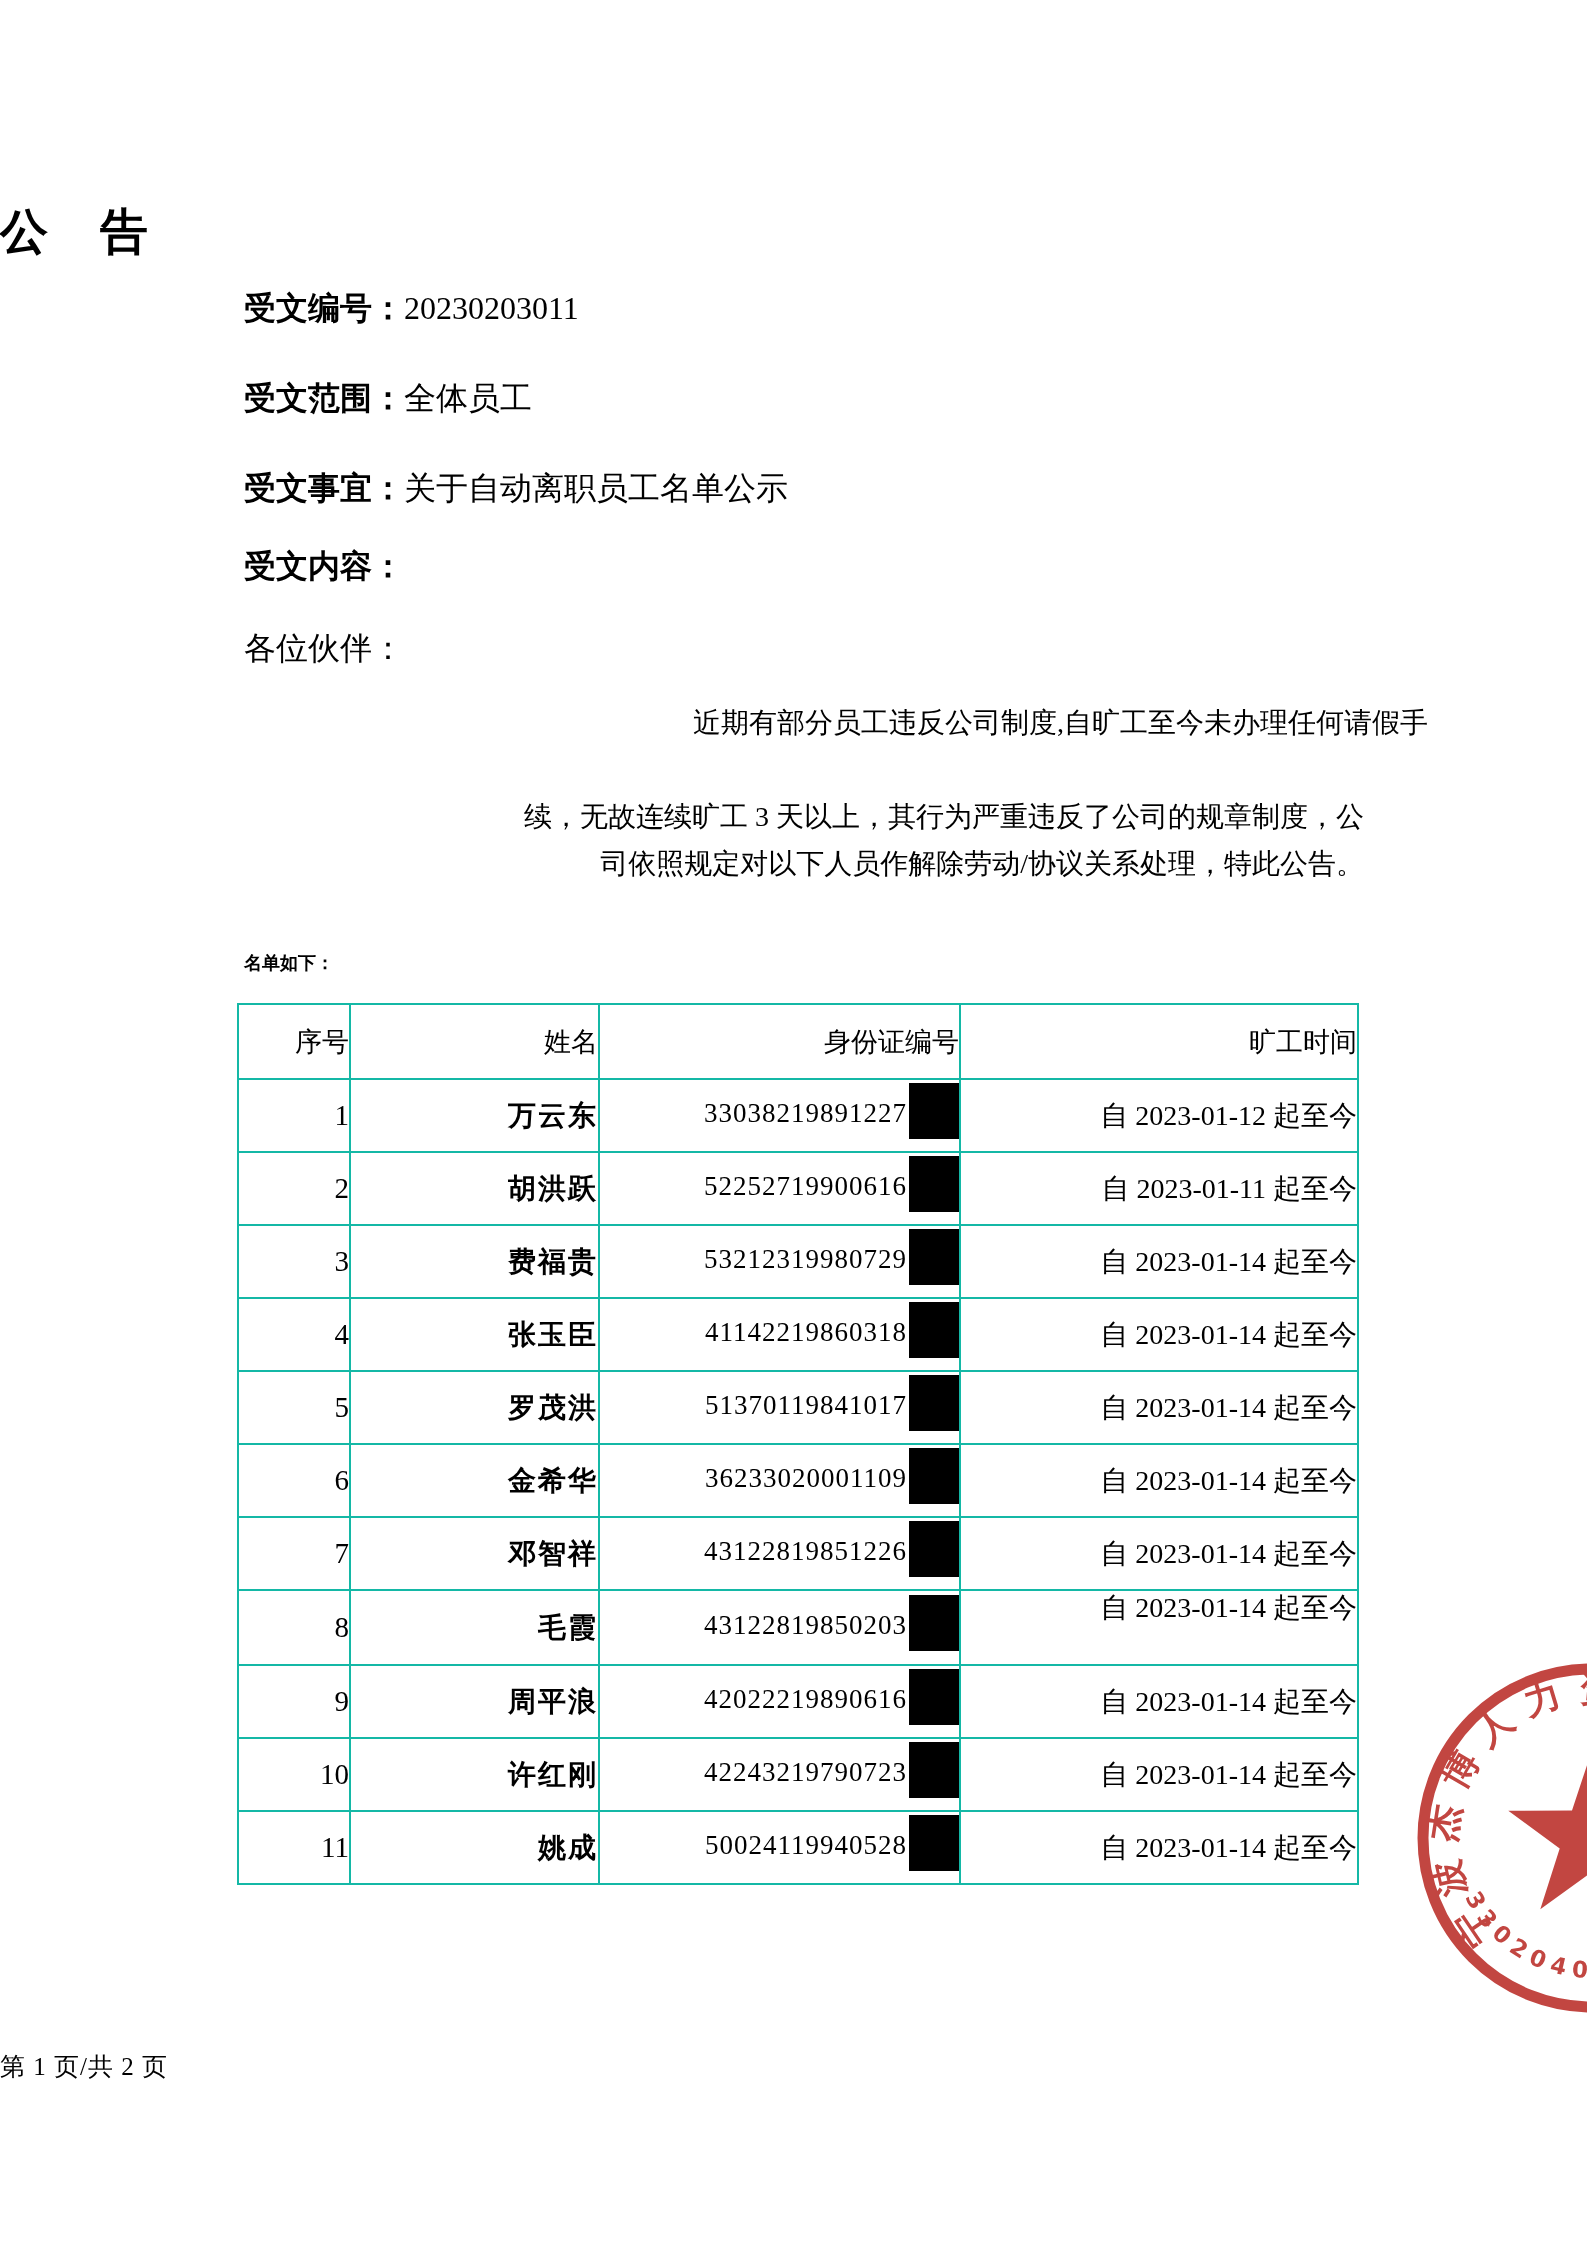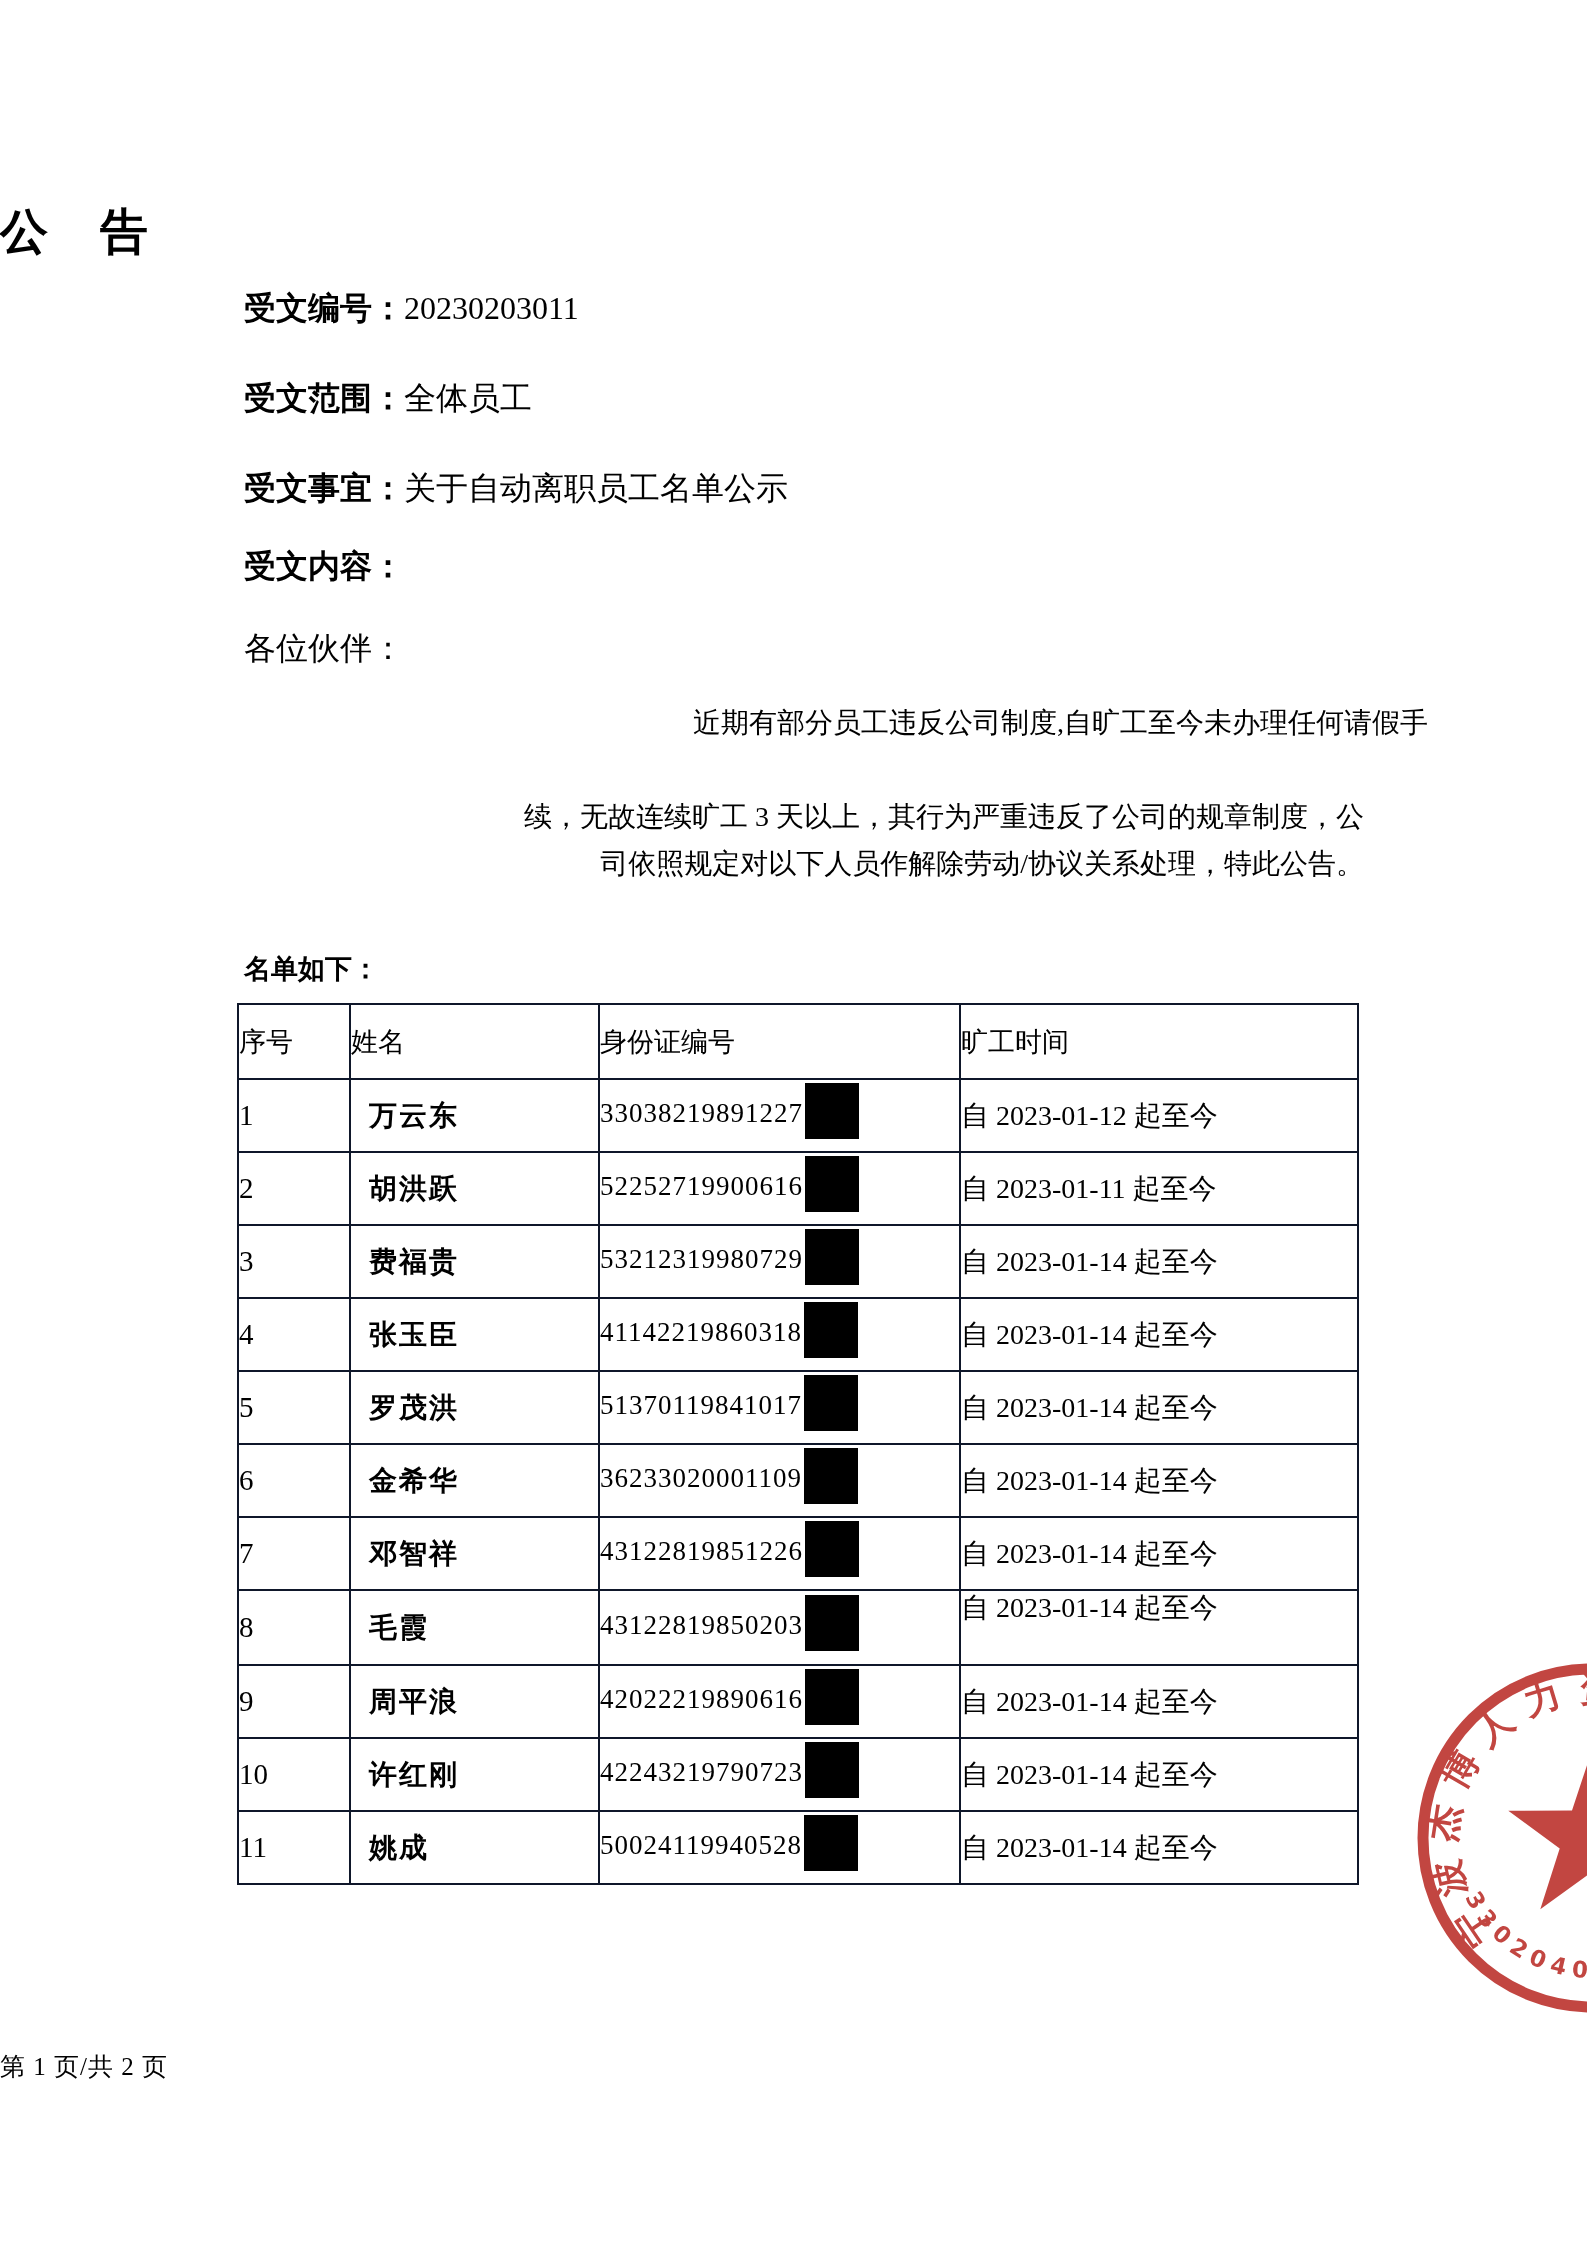--- a/index.html
+++ b/index.html
@@ -30,30 +30,30 @@
   #meta-5 { top:630px; font-weight:400; }
   .body-line {
     position:absolute; left:244px; width:1120px;
     font-size:28px; line-height:1.2; white-space:nowrap;text-align:right;
   }
   #body-1 { top:706px; padding-left:64px; }
   #body-2 { top:793px;margin-top:7px; }
   #body-3 { top:847px;font-family:Liberation Serif, serif; }
   .list-label {
     position:absolute; left:244px; top:951px;
-    font-size:27px; font-weight:700;
+    font-size:18px; font-weight:700;
   }
   table.roster {
     position:absolute; left:237px; top:1003px;
     border-collapse:collapse; table-layout:fixed;
     width:1120px;
   }
   .roster th, .roster td {
-    border:2px solid #0f172a;
-    text-align:left; vertical-align:middle;
+    border:2px solid #14b8a6;
+    text-align:right; vertical-align:middle;
     padding:0; overflow:hidden;
   }
   .roster th { height:73px; font-weight:400; font-size:27px; }
   .roster td { height:71px; }
   td.c-no   { font-size:29px; }
   td.c-name { font-size:28px; font-weight:700; letter-spacing:2px;padding-left:18px; }
   td.c-id   { font-size:27px; letter-spacing:1px; white-space:nowrap; }
   td.c-time { font-size:28px; white-space:nowrap; }
   td.v-top  { vertical-align:top; line-height:1.1; padding-top:2px; }
   .redact {

